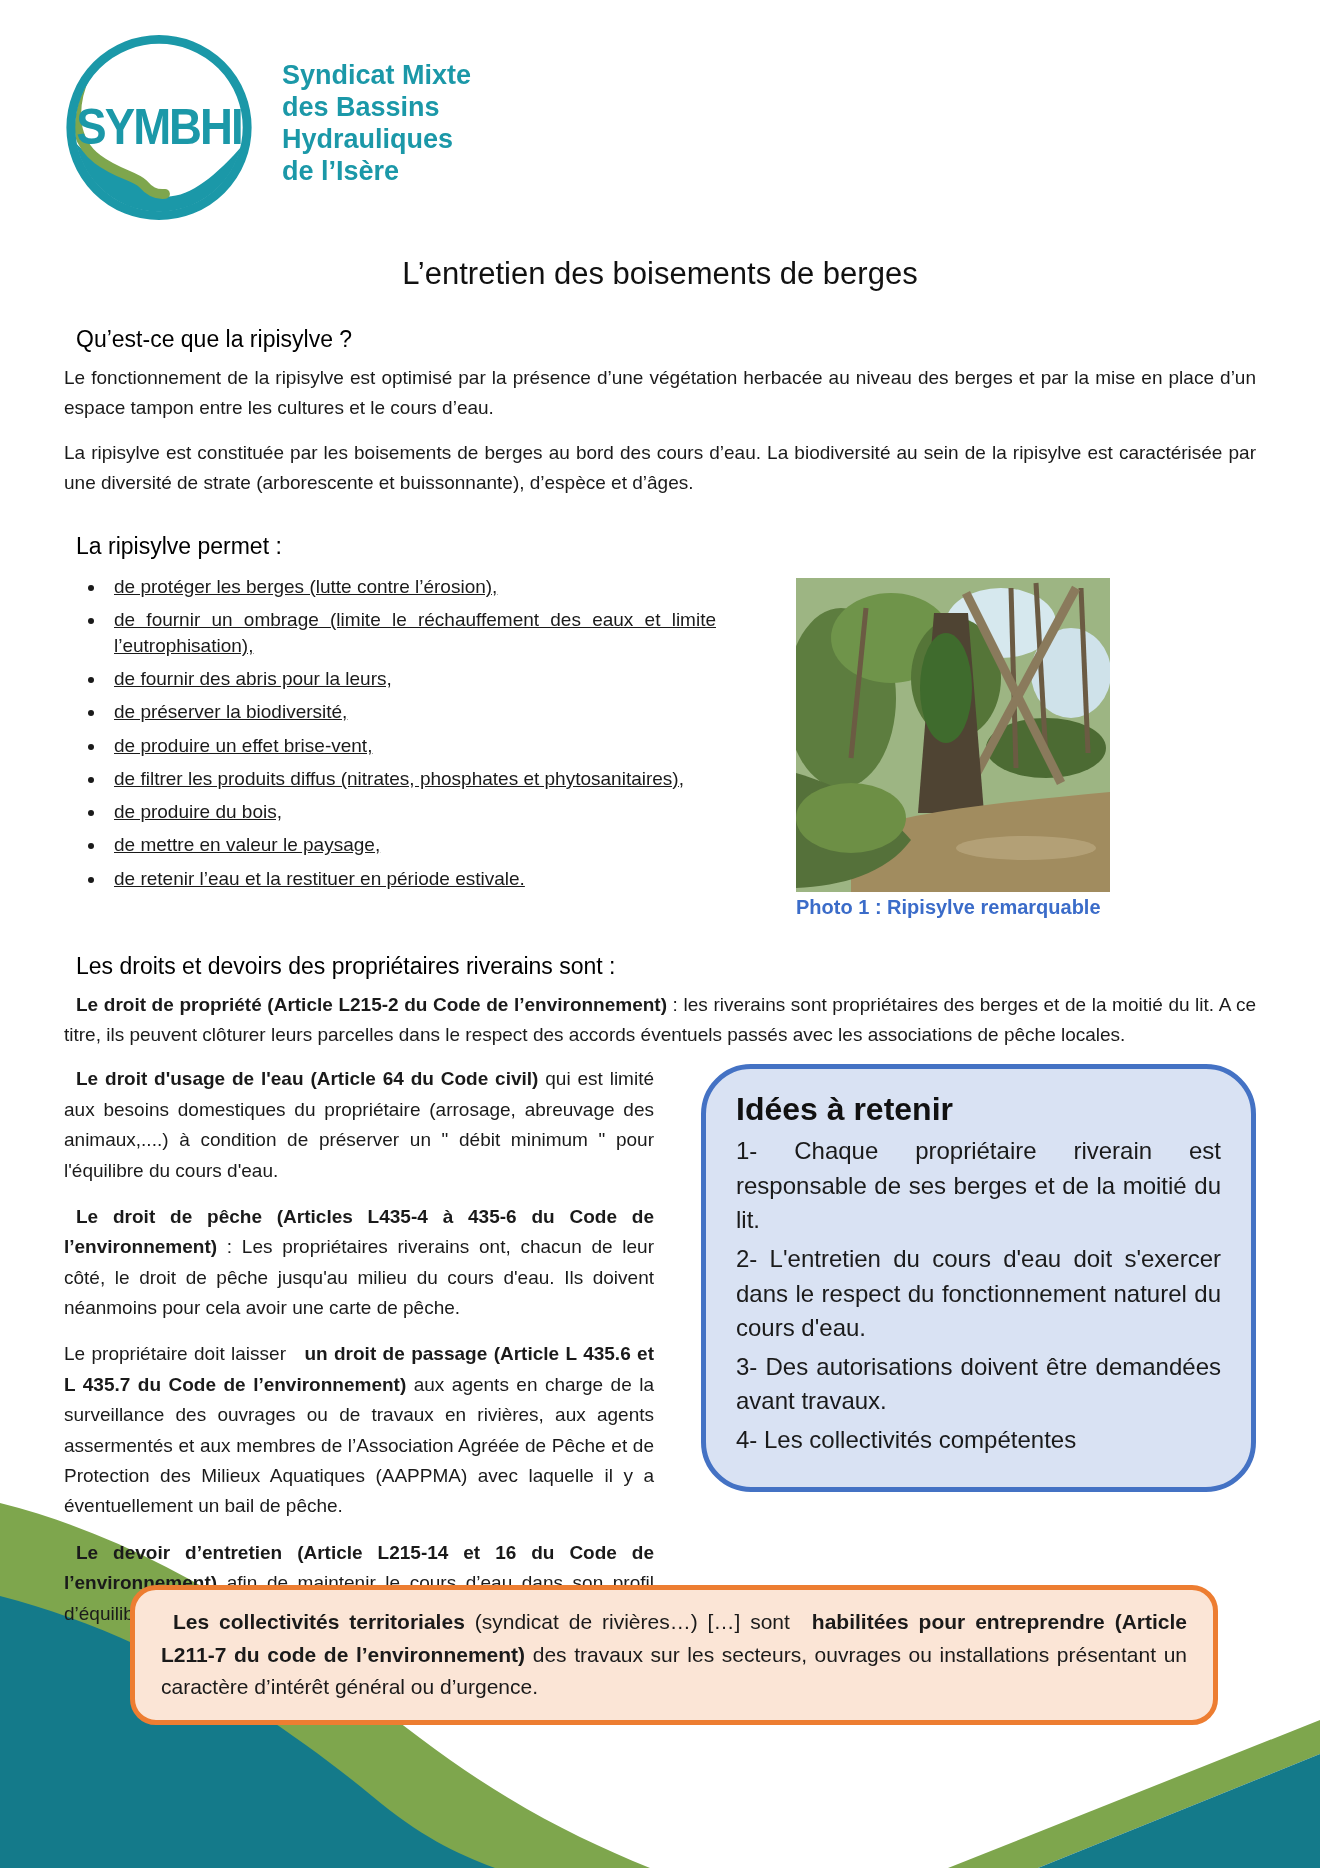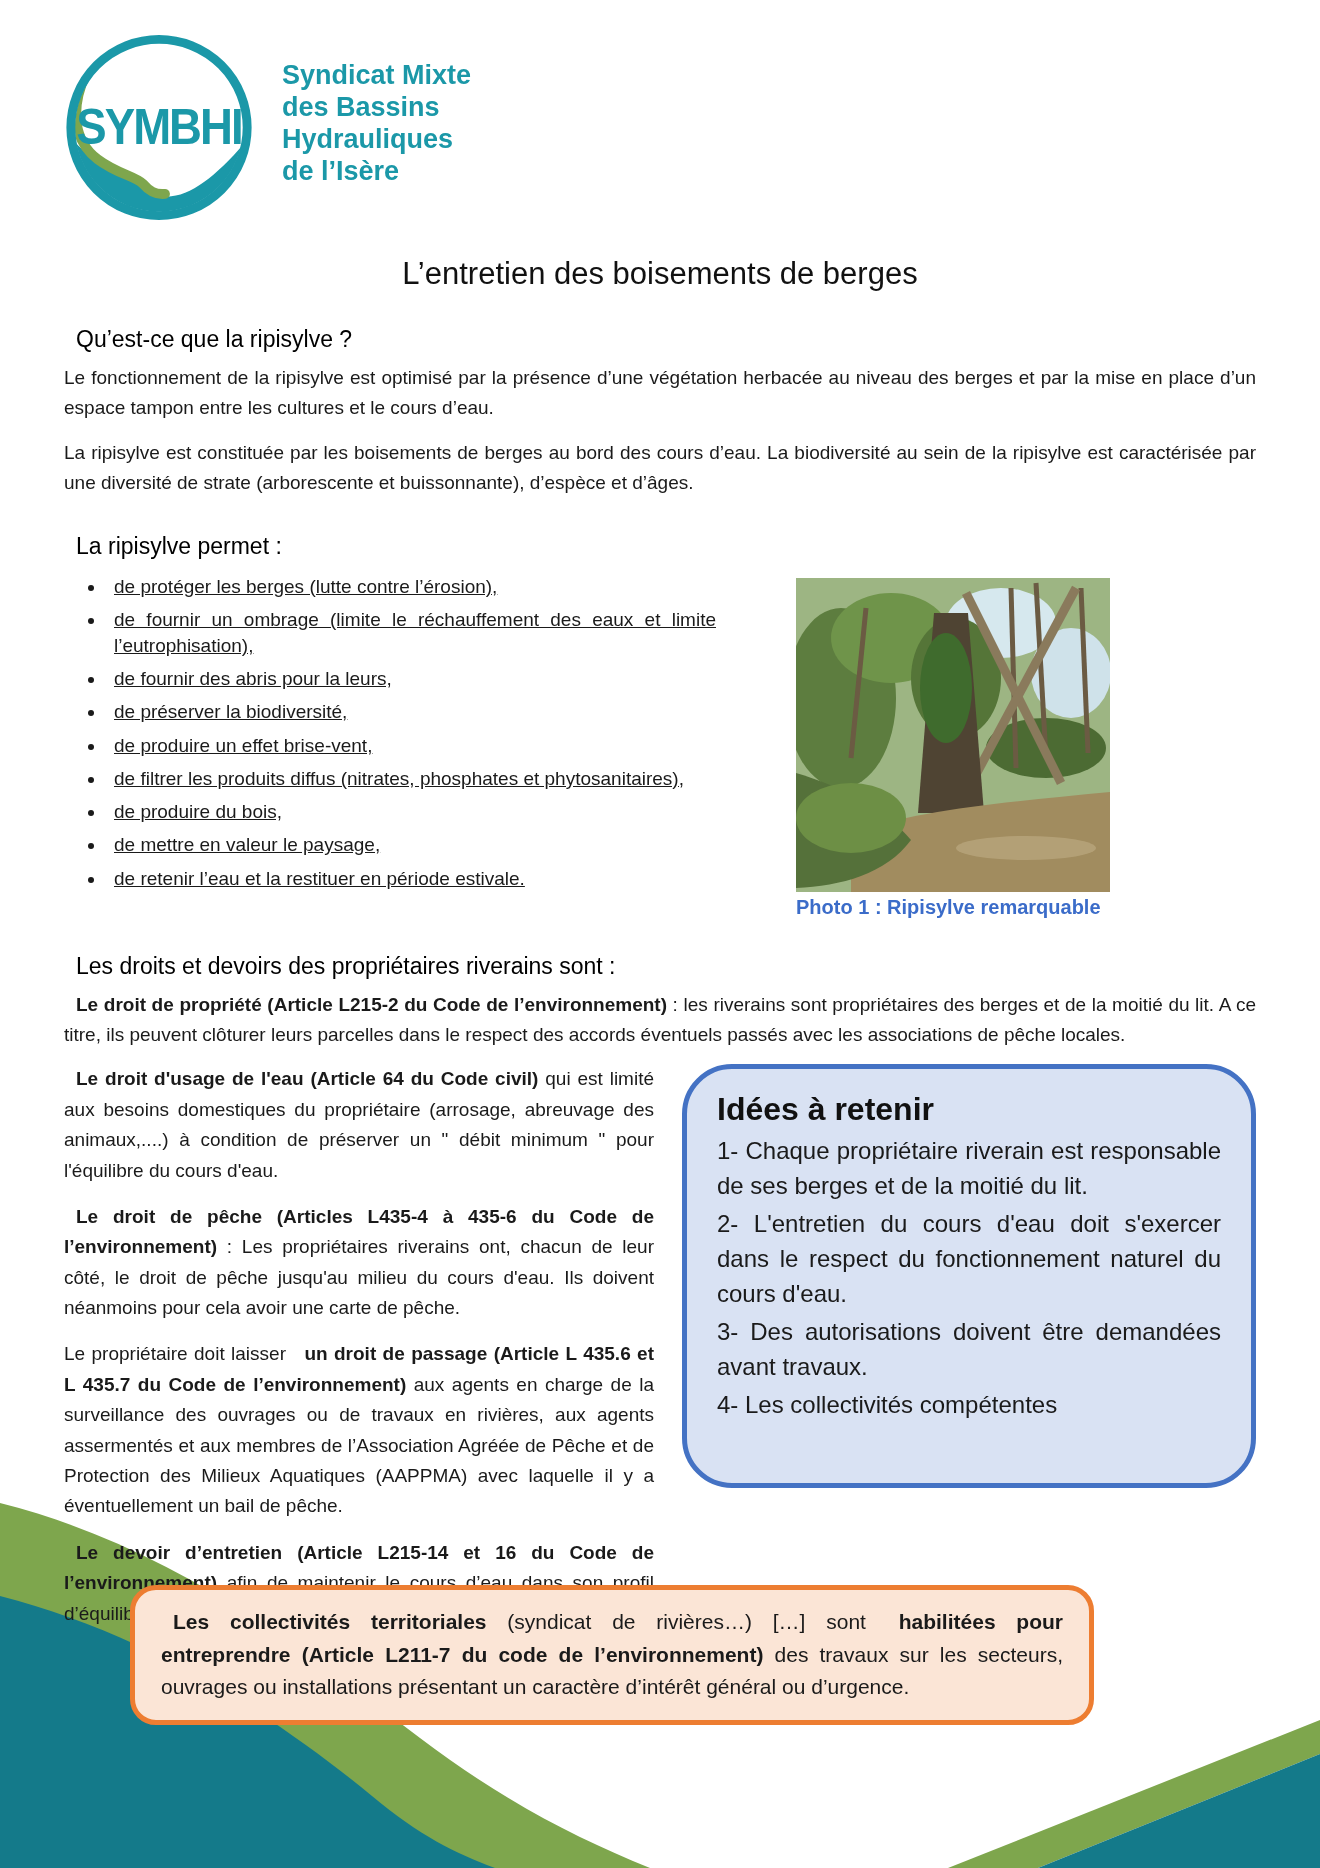--- a/index.html
+++ b/index.html
@@ -24,34 +24,34 @@
   .just{text-align:justify;}
   b{font-weight:bold;margin-left:12px;}
   
   .row{display:flex;align-items:flex-start;margin-top:6px;}
   .benefits{flex:0 0 610px;margin:4px 0 0 0;padding:0 0 0 42px;list-style:disc;}
   .benefits li{font-size:19px;line-height:1.38;margin:0 0 7px 0;text-align:justify;padding-left:8px;text-decoration:underline;}
   .figure{margin:8px 146px 0 auto;display:flex;flex-direction:column;align-items:flex-start;}
   .photo-svg{width:314px;height:314px;display:block;}
   .caption{margin-top:4px;font-size:20px;font-weight:bold;color:#3b6cc9;white-space:nowrap;}
   
-  .row2{display:flex;align-items:flex-start;margin-top:2px;}
+  .row2{display:flex;align-items:flex-start;margin-top:2px;gap:19px;}
   .leftcol{flex:0 0 590px;margin-right:28px;}
   .leftcol p{margin-bottom:16px;}
   .ideas-box{
     flex:1 1 auto;max-width:574px;
     background:#d9e2f3;border:5px solid #4472c4;border-radius:50px;
     padding:22px 30px 26px 30px;box-sizing:border-box;min-height:424px;
   }
   .ideas-box h3{margin:0 0 6px 0;font-size:32px;font-weight:bold;color:#111;}
   .idea{margin:0 0 4px 0;font-size:24px;line-height:1.44;text-align:justify;}
   
   .waves{position:absolute;left:0;bottom:0;width:1320px;height:470px;z-index:1;}
   .coll-box{
-    position:absolute;left:130px;top:1585px;width:964px;box-sizing:border-box;z-index:3;
+    position:absolute;left:130px;top:1585px;width:1088px;box-sizing:border-box;z-index:3;
     background:#fbe5d6;border:5px solid #ed7d31;border-radius:26px;
     padding:16px 26px;
   }
   .coll-box p{margin:0;font-size:21px;line-height:1.55;}
 </style>
 </head>
 <body>
 
 <div class="page">
 

